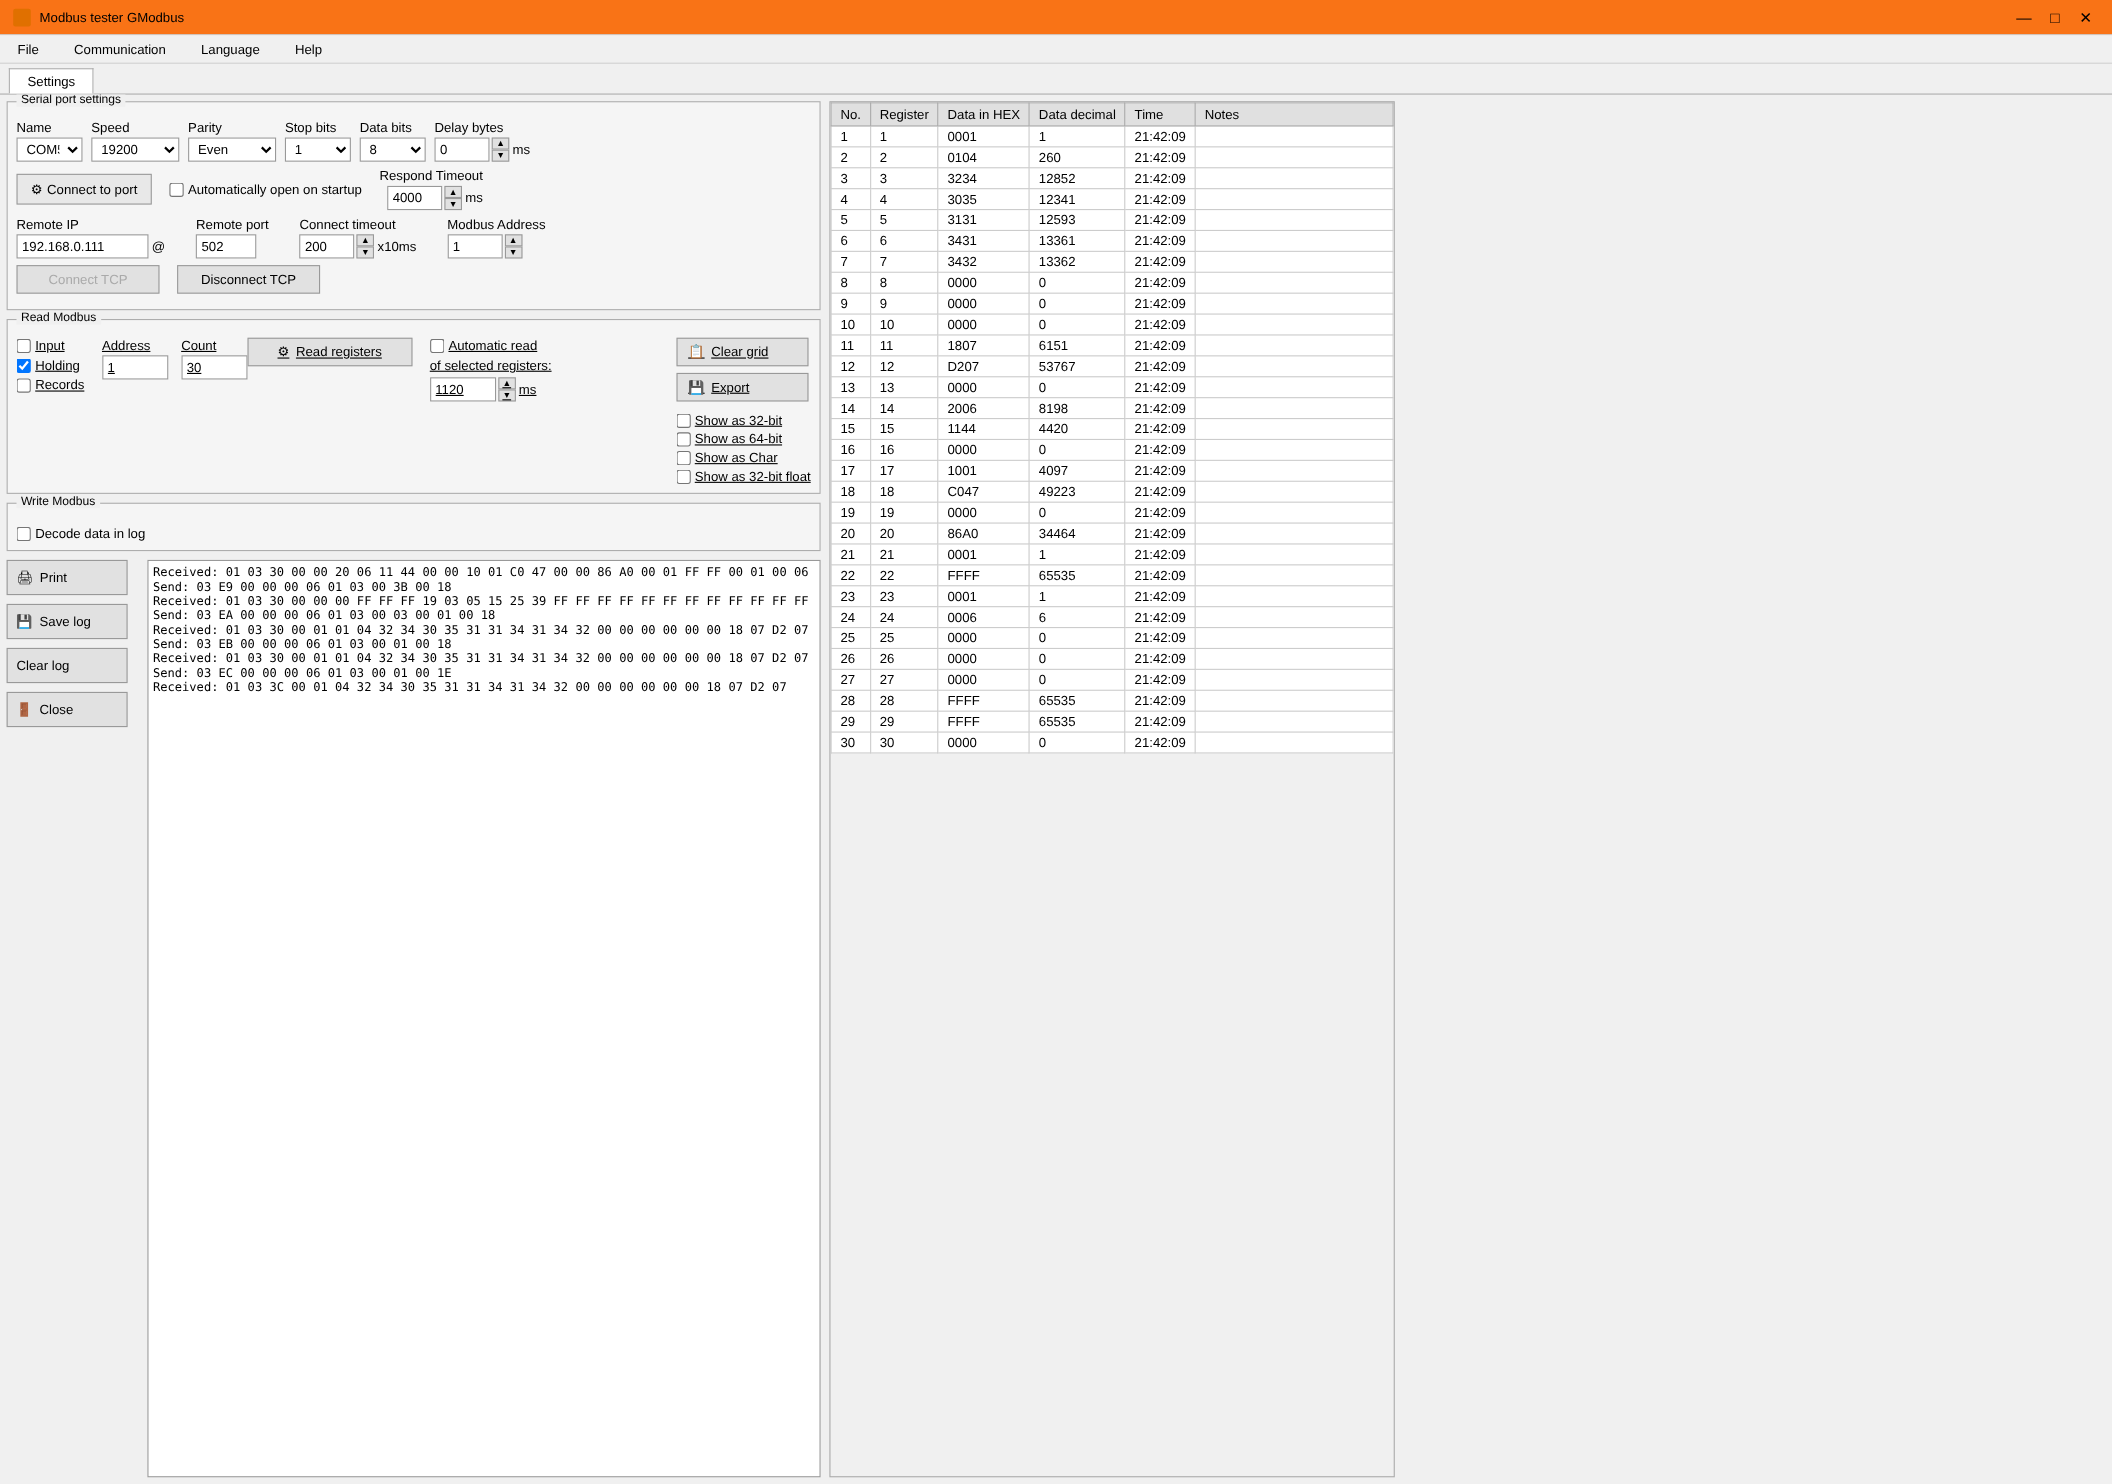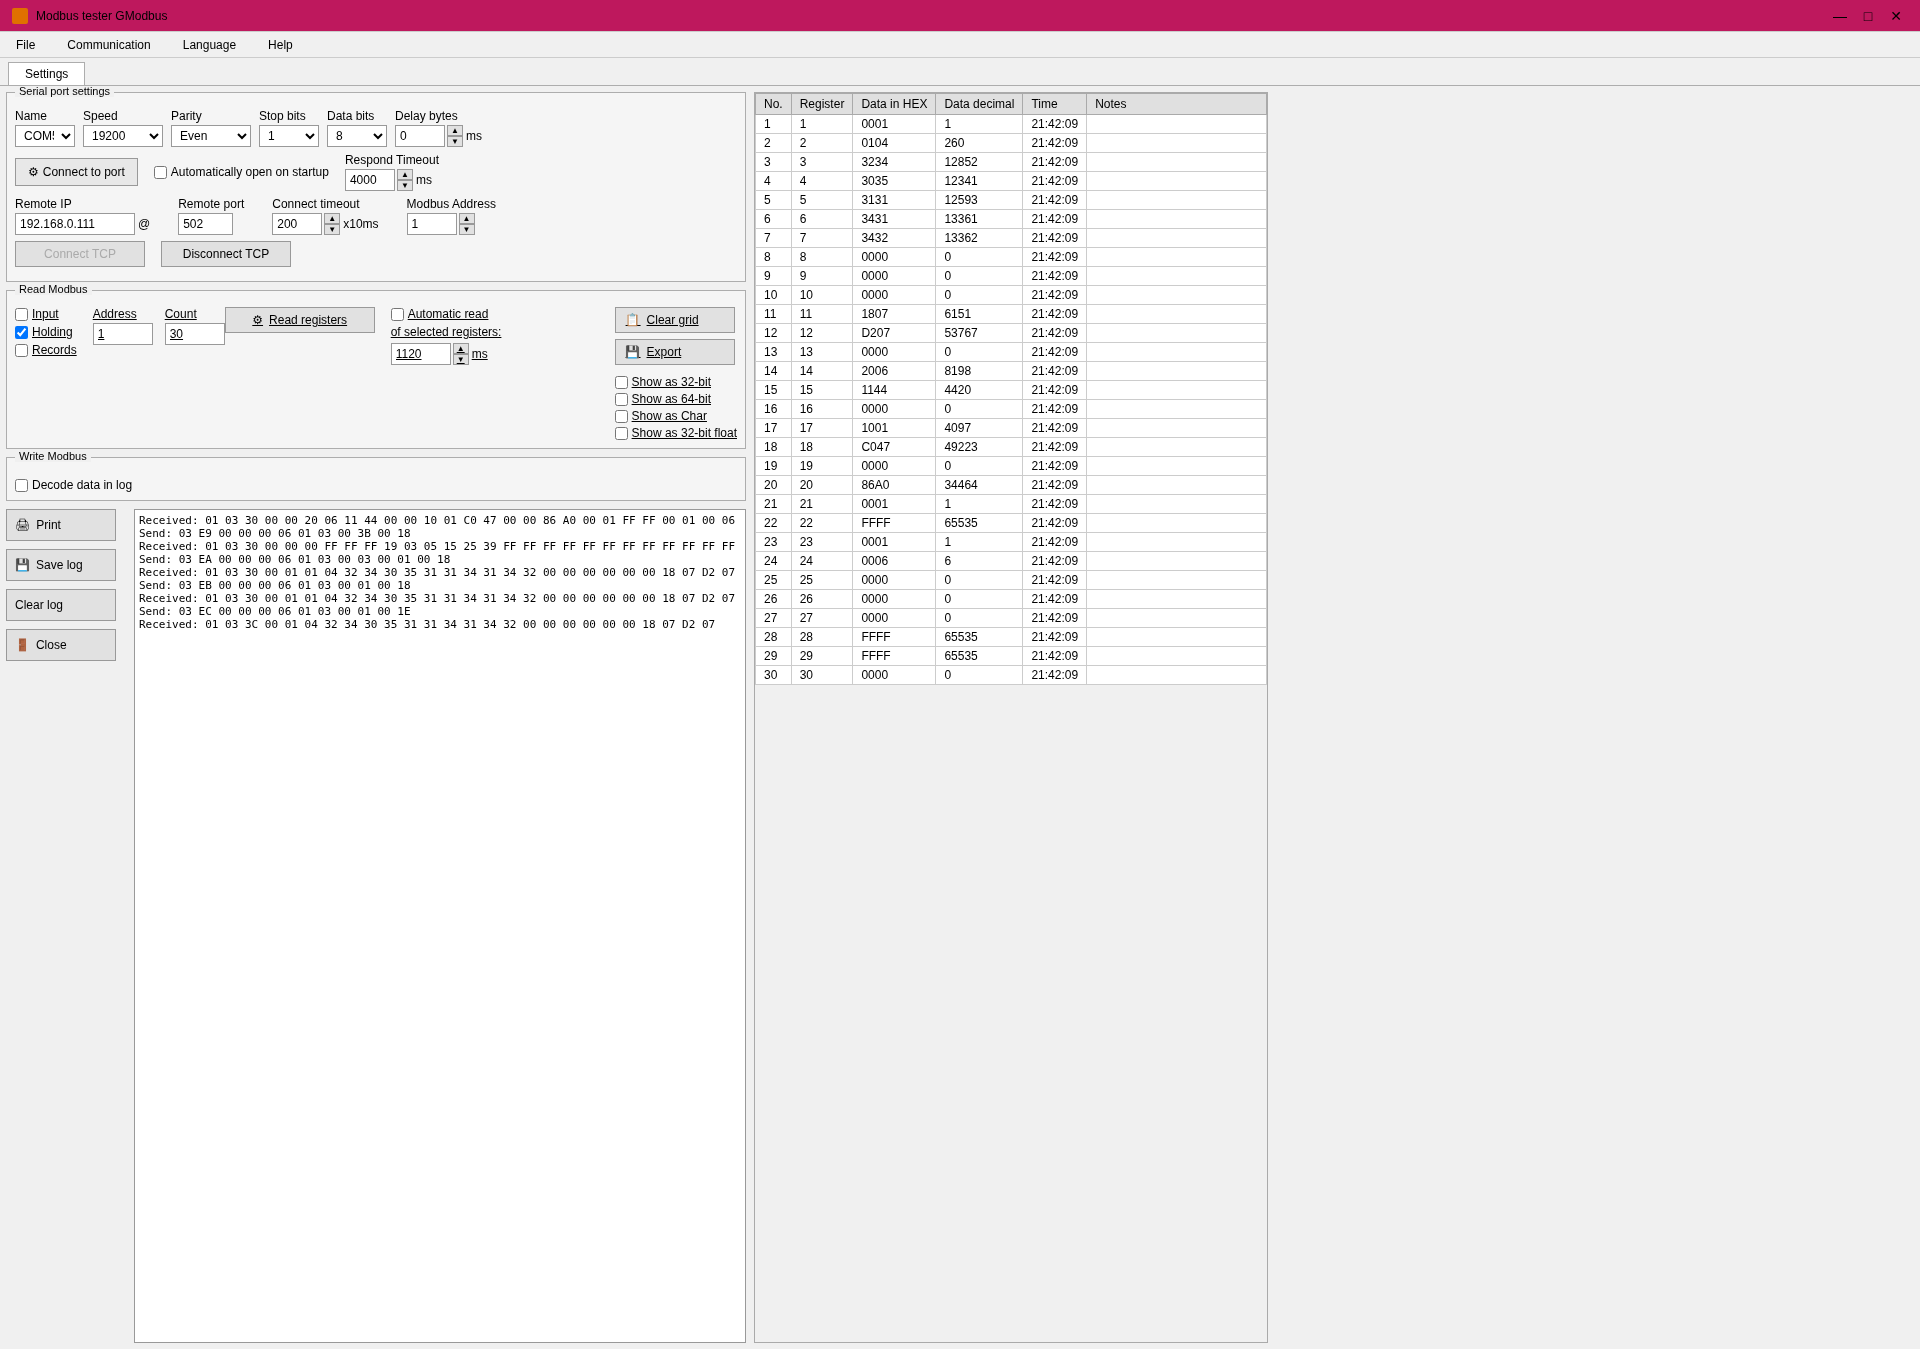--- a/index.html
+++ b/index.html
@@ -6,21 +6,21 @@
     body {
       font-family: 'Segoe UI', Tahoma, Geneva, Verdana, sans-serif;
       font-size: 12px;
       background: #f0f0f0;
       color: #000;
       width: 1920px;
       height: 1349px;
       overflow: hidden;
     }
     .title-bar {
-      background: #be185d;
+      background: #f97316;
       display: flex;
       align-items: center;
       justify-content: space-between;
       padding: 8px 12px;
       border-bottom: 1px solid #ccc;
       height: 32px;
     }
     .title-bar-left {
       display: flex;
       align-items: center;
@@ -350,21 +350,21 @@
 
       <div class="form-row" style="align-items:center; gap:16px;">
         <button class="connect-btn">
           <span>⚙</span>
           <span>Connect to port</span>
         </button>
         <div class="checkbox-row">
           <input type="checkbox" style="">
           <label>Automatically open on startup</label>
         </div>
-        <div style="display:flex;flex-direction:column;gap:2px;">
+        <div style="display:flex;flex-direction:column;gap:2px;align-items:flex-end;">
           <label>Respond Timeout</label>
           <div style="display:flex;align-items:center;gap:3px;">
             <div class="spinner-wrapper">
               <input type="text" class="spinner-input" value="4000" style="">
               <div class="spinner-btns">
                 <button class="spinner-btn">▲</button>
                 <button class="spinner-btn">▼</button>
               </div>
             </div>
             <span>ms</span>

